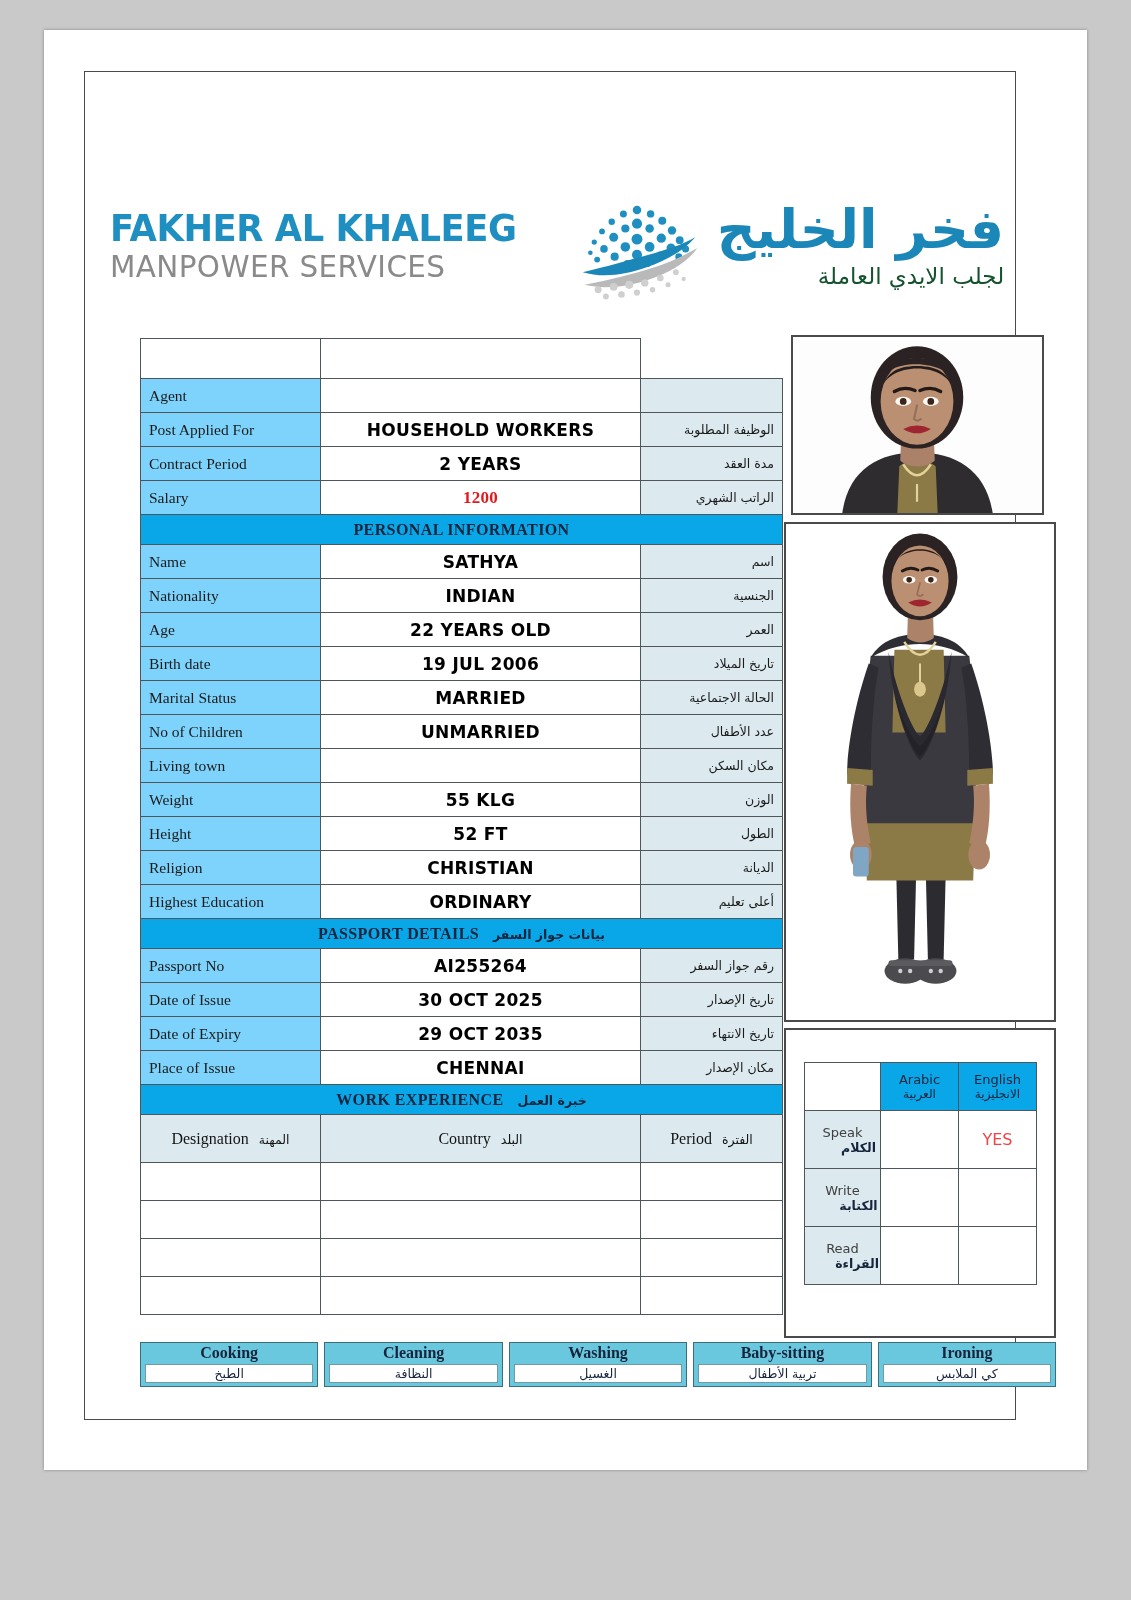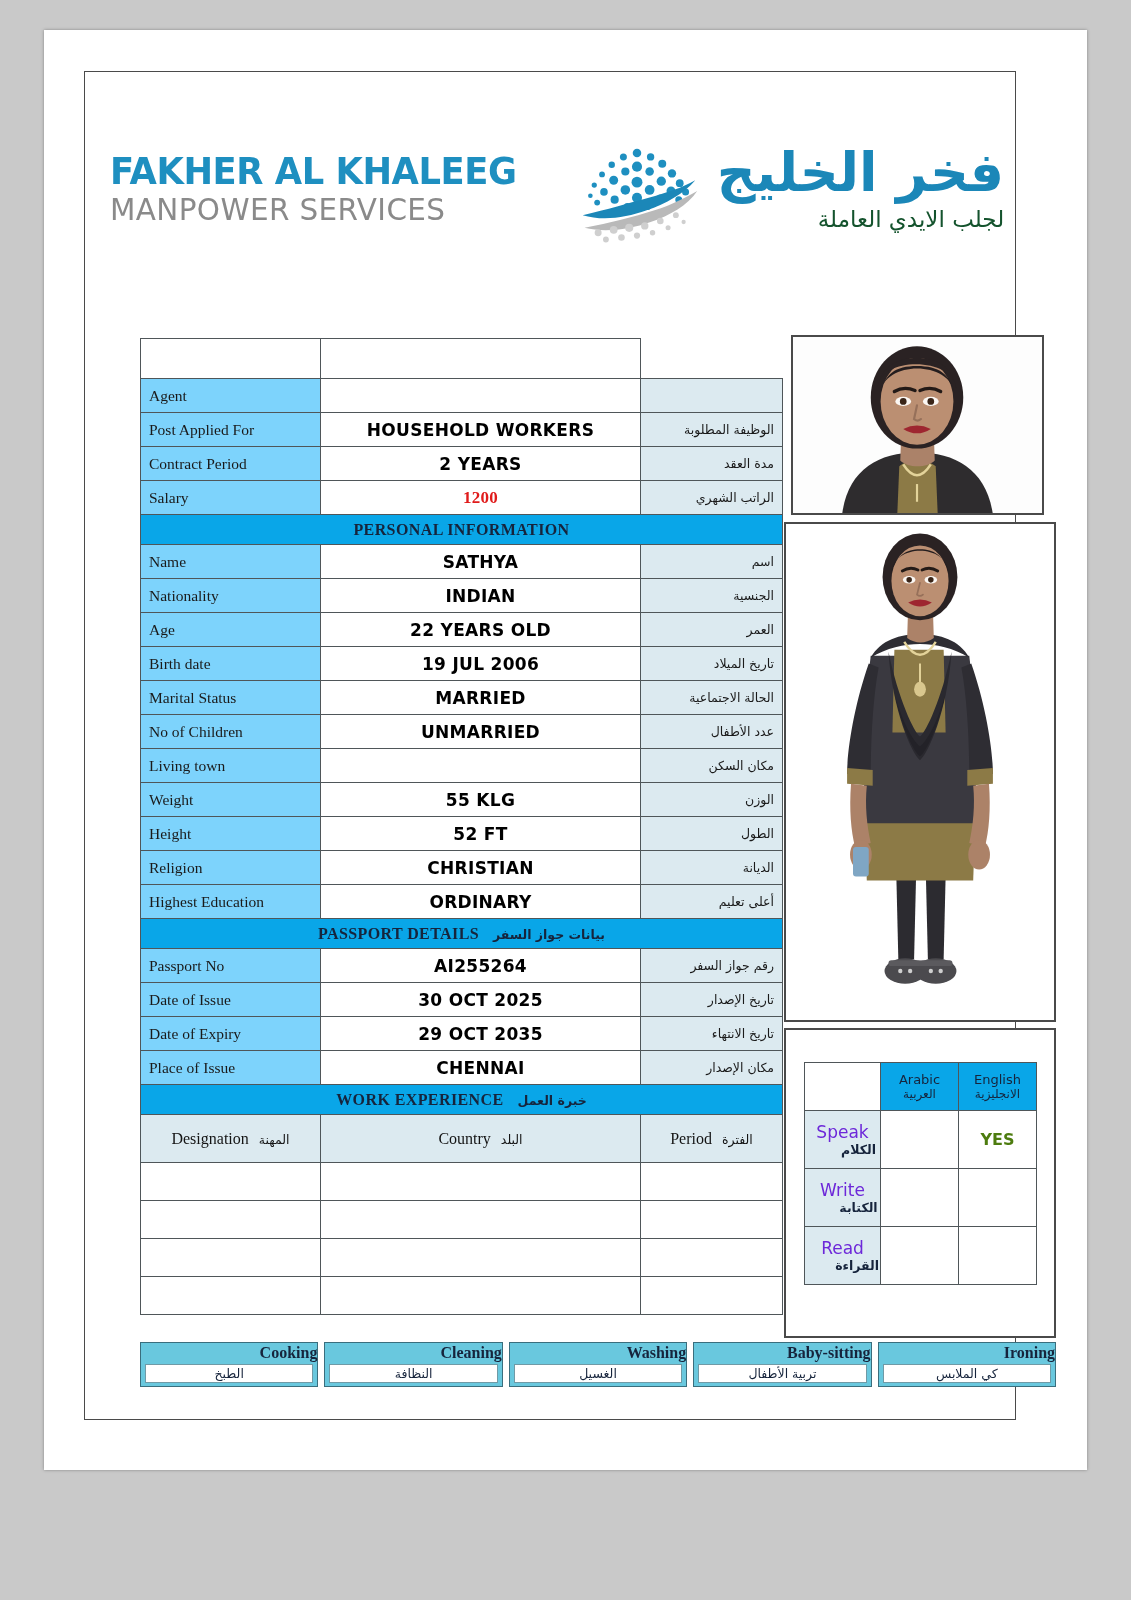--- a/index.html
+++ b/index.html
@@ -38,21 +38,21 @@
   }
 
   
   .header {
     position: absolute;
     left: 41px;
     top: 42px;
     width: 930px;
     height: 232px;
     display: flex;
-    align-items: center;
+    align-items: flex-end;
     justify-content: center;
     box-sizing: border-box;
   }
   .logo-row {
     display: flex;
     align-items: center;
     justify-content: center;
     width: 100%;
     padding-left: 14px;
   }
@@ -251,58 +251,58 @@
     color: #16243c;
     direction: rtl;
   }
   .lang-table .rowlbl {
     background: #dceaf0;
     height: 58px;
   }
   .rl-en {
     display: block;
     font-family: "DejaVu Sans", sans-serif;
-    font-size: 17px;
-    color: #6d28d9;
+    font-size: 13px;
+    color: #404040;
   }
   .rl-ar {
     display: block;
     font-family: "DejaVu Sans", sans-serif;
     font-size: 12.5px;
     font-weight: bold;
     color: #16243c;
     direction: rtl;
     margin-left: 32px;
   }
   .lang-table .cell {
     background: #ffffff;
     font-family: "DejaVu Sans", sans-serif;
-    font-weight: bold;
+    font-weight: normal;
     font-size: 16px;
-    color: #4d7c0f;
+    color: #ef4444;
   }
 
   
   .skills {
     position: absolute;
     left: 96px;
     top: 1312px;
     width: 916px;
     display: flex;
     gap: 6px;
   }
   .skill {
     flex: 1;
     border: 1px solid #3a6e7d;
     background: #69c8de;
     box-sizing: border-box;
   }
   .skill .s-en {
     display: block;
-    text-align: right;
+    text-align: center;
     font-family: "Liberation Serif", serif;
     font-weight: bold;
     font-size: 16px;
     color: #16243c;
     padding: 1px 0 2px;
     border-radius: 7px;
   }
   .skill .s-ar {
     display: block;
     text-align: center;

